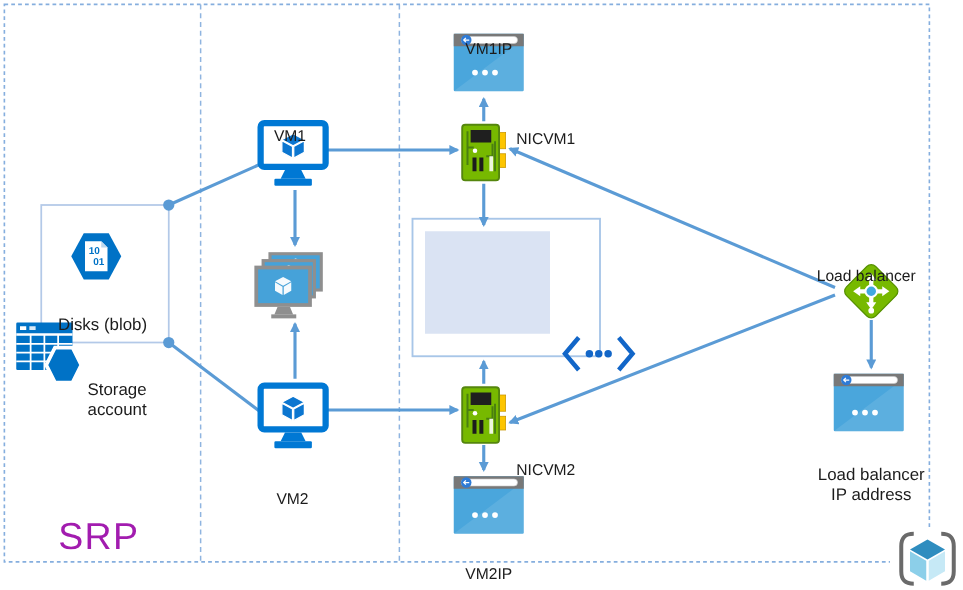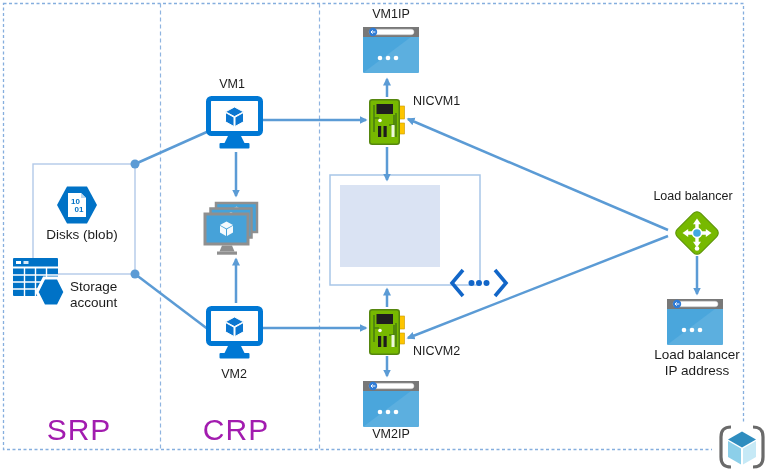--- a/index.html
+++ b/index.html
@@ -2,21 +2,21 @@
 <html><head>
 <meta charset="utf-8">
 <style>
   html,body{margin:0;padding:0;background:#fff;}
   .stage{
     position:relative;width:770px;height:472px;background:#ffffff;
     font-family:"Liberation Sans",sans-serif;overflow:hidden;
   }
   .layer{position:absolute;left:0;top:0;}
   .lbl{
-    position:absolute;font-size:12.5px;color:#1c1c1c;white-space:nowrap;line-height:1.15;
+    position:absolute;font-size:12.5px;color:#1c1c1c;white-space:nowrap;line-height:1.15;margin-top:25px;
   }
   .lbl.c{transform:translate(-50%,-50%);}
   .lbl.vc{transform:translateY(-50%);}
   .lbl.hc{transform:translateX(-50%);text-align:center;}
   .lbl.md{font-size:13.5px;text-align:center;}
   .lbl.md span{display:block;}
   .region{
     position:absolute;font-size:30px;color:#a21caf;letter-spacing:1px;
     transform:translate(-50%,-50%);white-space:nowrap;
   }
@@ -174,34 +174,33 @@
       <rect x="712" y="422" width="58" height="50" fill="#ffffff"></rect>
       <path d="M731,427 c-7,0 -10,3 -10,10 v20 c0,7 3,10 10,10" stroke="#6a6a6a" stroke-width="3.2" fill="none"></path>
       <path d="M753,427 c7,0 10,3 10,10 v20 c0,7 -3,10 -10,10" stroke="#6a6a6a" stroke-width="3.2" fill="none"></path>
       <polygon points="742,431.5 756,439.5 742,447.5 728,439.5" fill="#2f8dbf"></polygon>
       <polygon points="728,441 741,448.5 741,464.5 728,457" fill="#8ccfe9"></polygon>
       <polygon points="756,441 743,448.5 743,464.5 756,457" fill="#c6e9f6"></polygon>
     </g>
   </svg>
 
   <div class="lbl c" style="left:391px;top:14px">VM1IP</div>
-  <div class="lbl vc" style="left:413px;top:101px">NICVM1</div>
+  <div class="lbl vc" style="left:413px;top:86px">NICVM1</div>
   <div class="lbl c" style="left:232px;top:84px">VM1</div>
   <div class="lbl c" style="left:234px;top:374px">VM2</div>
   <div class="lbl vc" style="left:413px;top:351px">NICVM2</div>
   <div class="lbl c" style="left:391px;top:434px">VM2IP</div>
 
   <div class="lbl md c" style="left:82px;top:235px">Disks (blob)</div>
   <div class="lbl md" style="left:70px;top:279px">
     <span>Storage</span>
     <span>account</span>
   </div>
 
   <div class="lbl c" style="left:693px;top:196px">Load balancer</div>
   <div class="lbl md hc" style="left:697px;top:347px">
     <span style="display:block">Load balancer</span>
     <span style="display:block">IP address</span>
   </div>
 
   <div class="region" style="left:79px;top:430px">SRP</div>
-  <div class="region" style="left:236px;top:430px">CRP</div>
 
 </div>
 
 </body></html>

